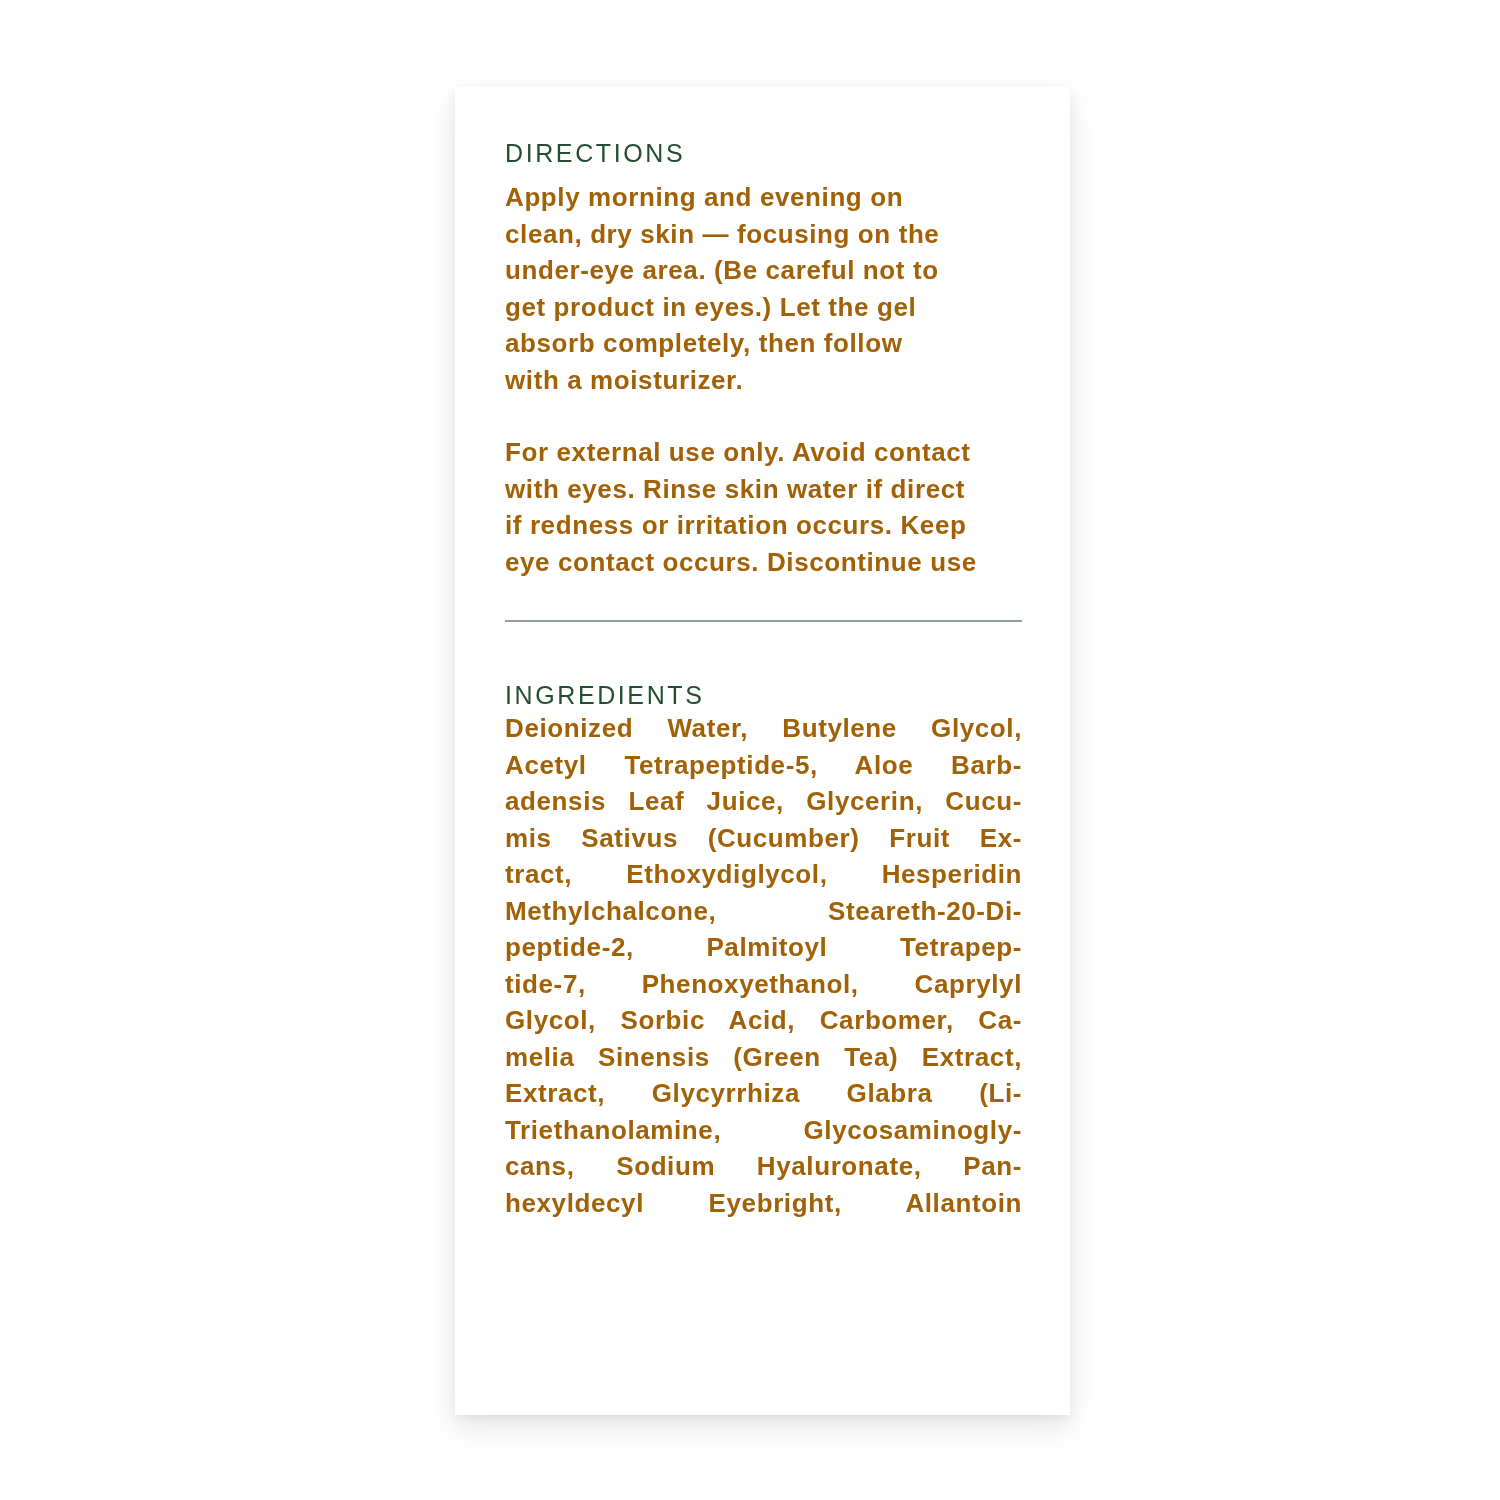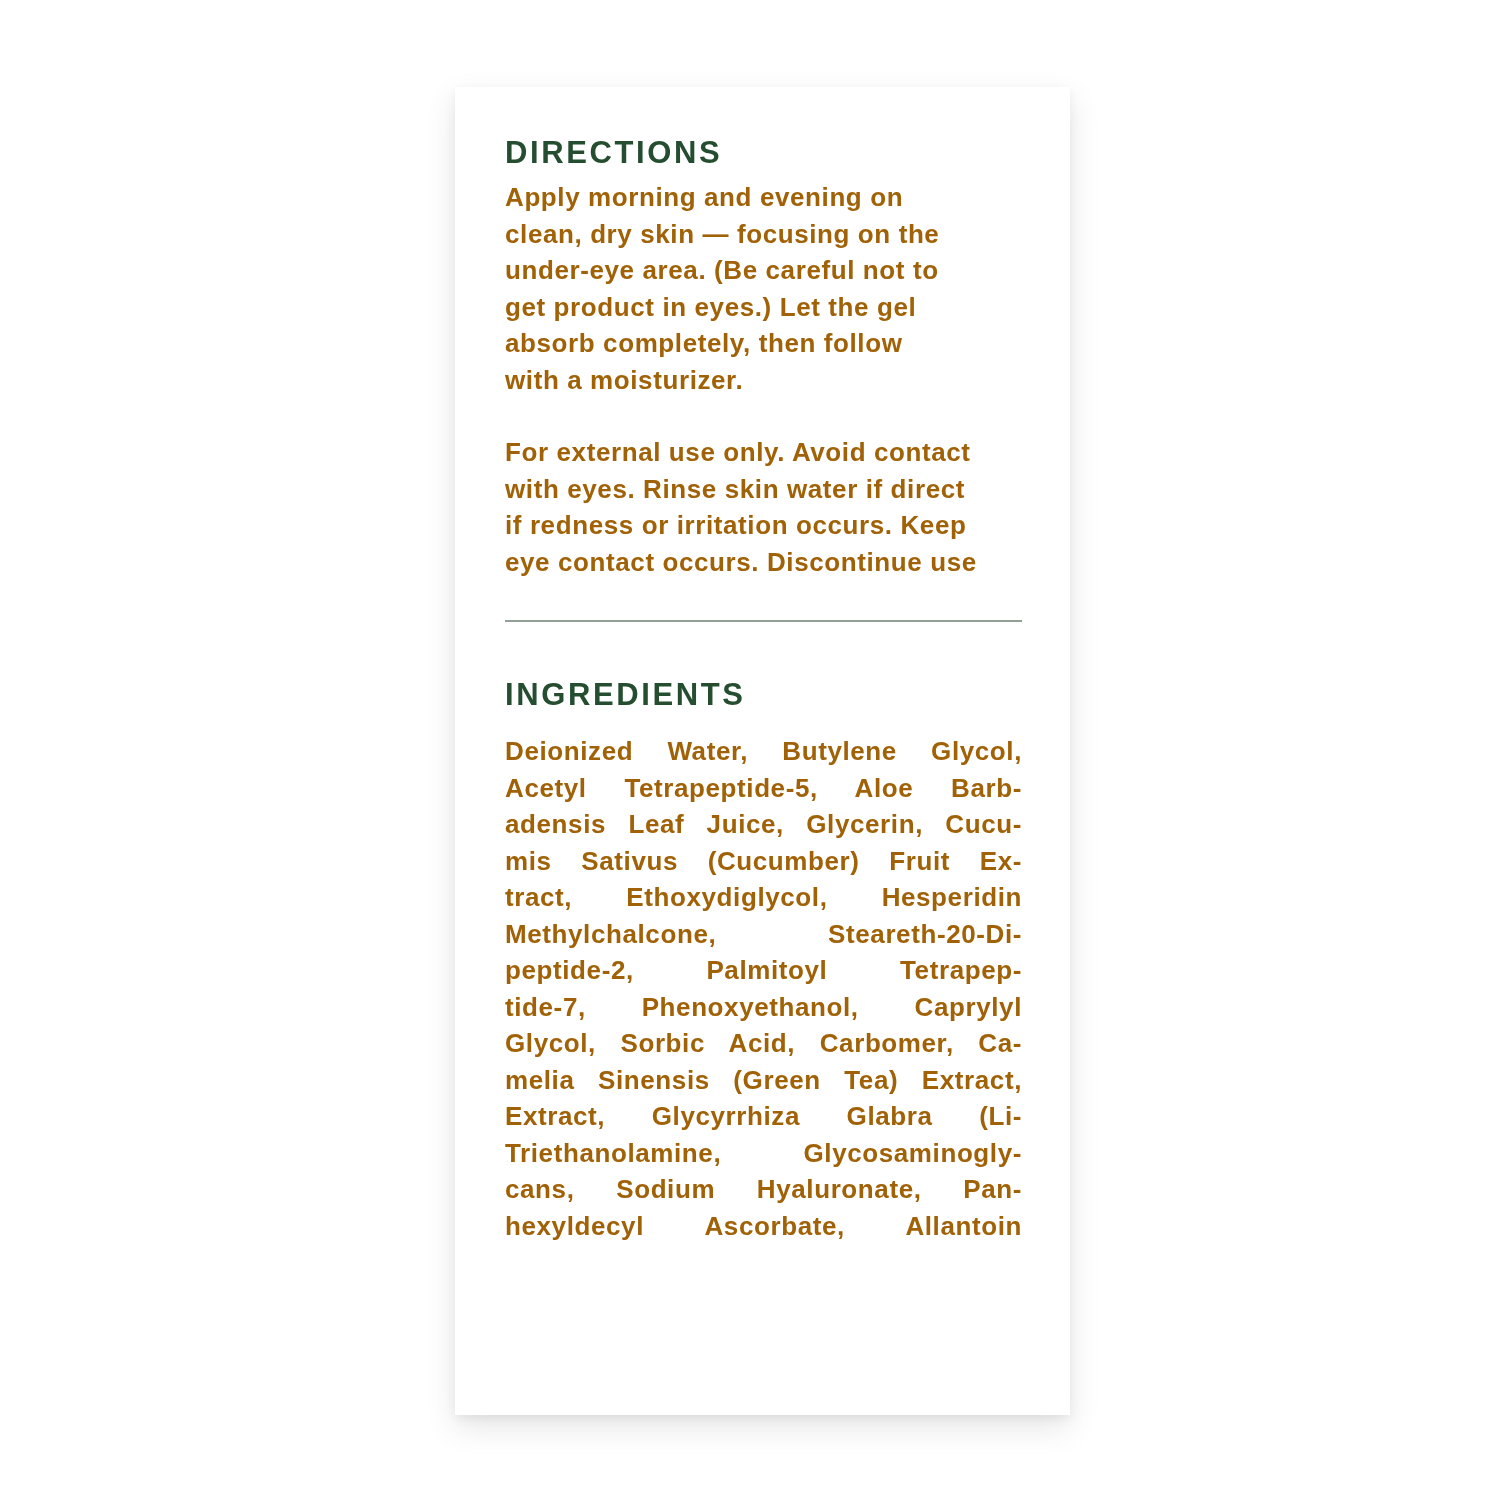--- a/index.html
+++ b/index.html
@@ -24,23 +24,23 @@
     width: 615px;
     height: 1328px;
     box-sizing: border-box;
     padding: 54px 48px 0 50px;
     background: #ffffff;
     box-shadow: 0 4px 10px rgba(0,0,0,0.06), 0 12px 30px rgba(0,0,0,0.10);
     color: #254d30;
   }
   .section-heading {
     margin: 0 0 14px 0;
-    font-size: 31px;
+    font-size: 25px;
     line-height: 24px;
-    font-weight: 700;
+    font-weight: 400;
     letter-spacing: 2.6px;
     color: #254d30;
   }
   .para {
     margin: 0;
     font-size: 26px;
     line-height: 36.5px;
     font-weight: 700;
     letter-spacing: 0.6px;
     color: #a16207;
@@ -51,21 +51,21 @@
     text-align: justify;
     text-align-last: justify;
   }
   .para1 { margin-bottom: 36px; }
   .divider {
     border: none;
     height: 2px;
     background: #93a096;
     margin: 40px 0 61px 0;
   }
-  .ingredients-heading { margin-bottom: 26px; }
+  .ingredients-heading { margin-bottom: 3px; }
 </style>
 </head>
 <body>
 
 <div class="stage">
   <div class="card">
 
     <h2 class="section-heading">DIRECTIONS</h2>
 
     <div class="para para1">
@@ -95,17 +95,17 @@
         <div class="line">mis Sativus (Cucumber) Fruit Ex-</div>
         <div class="line">tract, Ethoxydiglycol, Hesperidin</div>
         <div class="line">Methylchalcone, Steareth-20-Di-</div>
         <div class="line">peptide-2, Palmitoyl Tetrapep-</div>
         <div class="line">tide-7, Phenoxyethanol, Caprylyl</div>
         <div class="line">Glycol, Sorbic Acid, Carbomer, Ca-</div>
         <div class="line">melia Sinensis (Green Tea) Extract,</div>
         <div class="line">Extract, Glycyrrhiza Glabra (Li-</div>
         <div class="line">Triethanolamine, Glycosaminogly-</div>
         <div class="line">cans, Sodium Hyaluronate, Pan-</div>
-        <div class="line">hexyldecyl Ascorbate, Allantoin</div>
+        <div class="line">hexyldecyl Eyebright, Allantoin</div>
       </div>
 
   </div>
 </div>
 
 </body></html>

